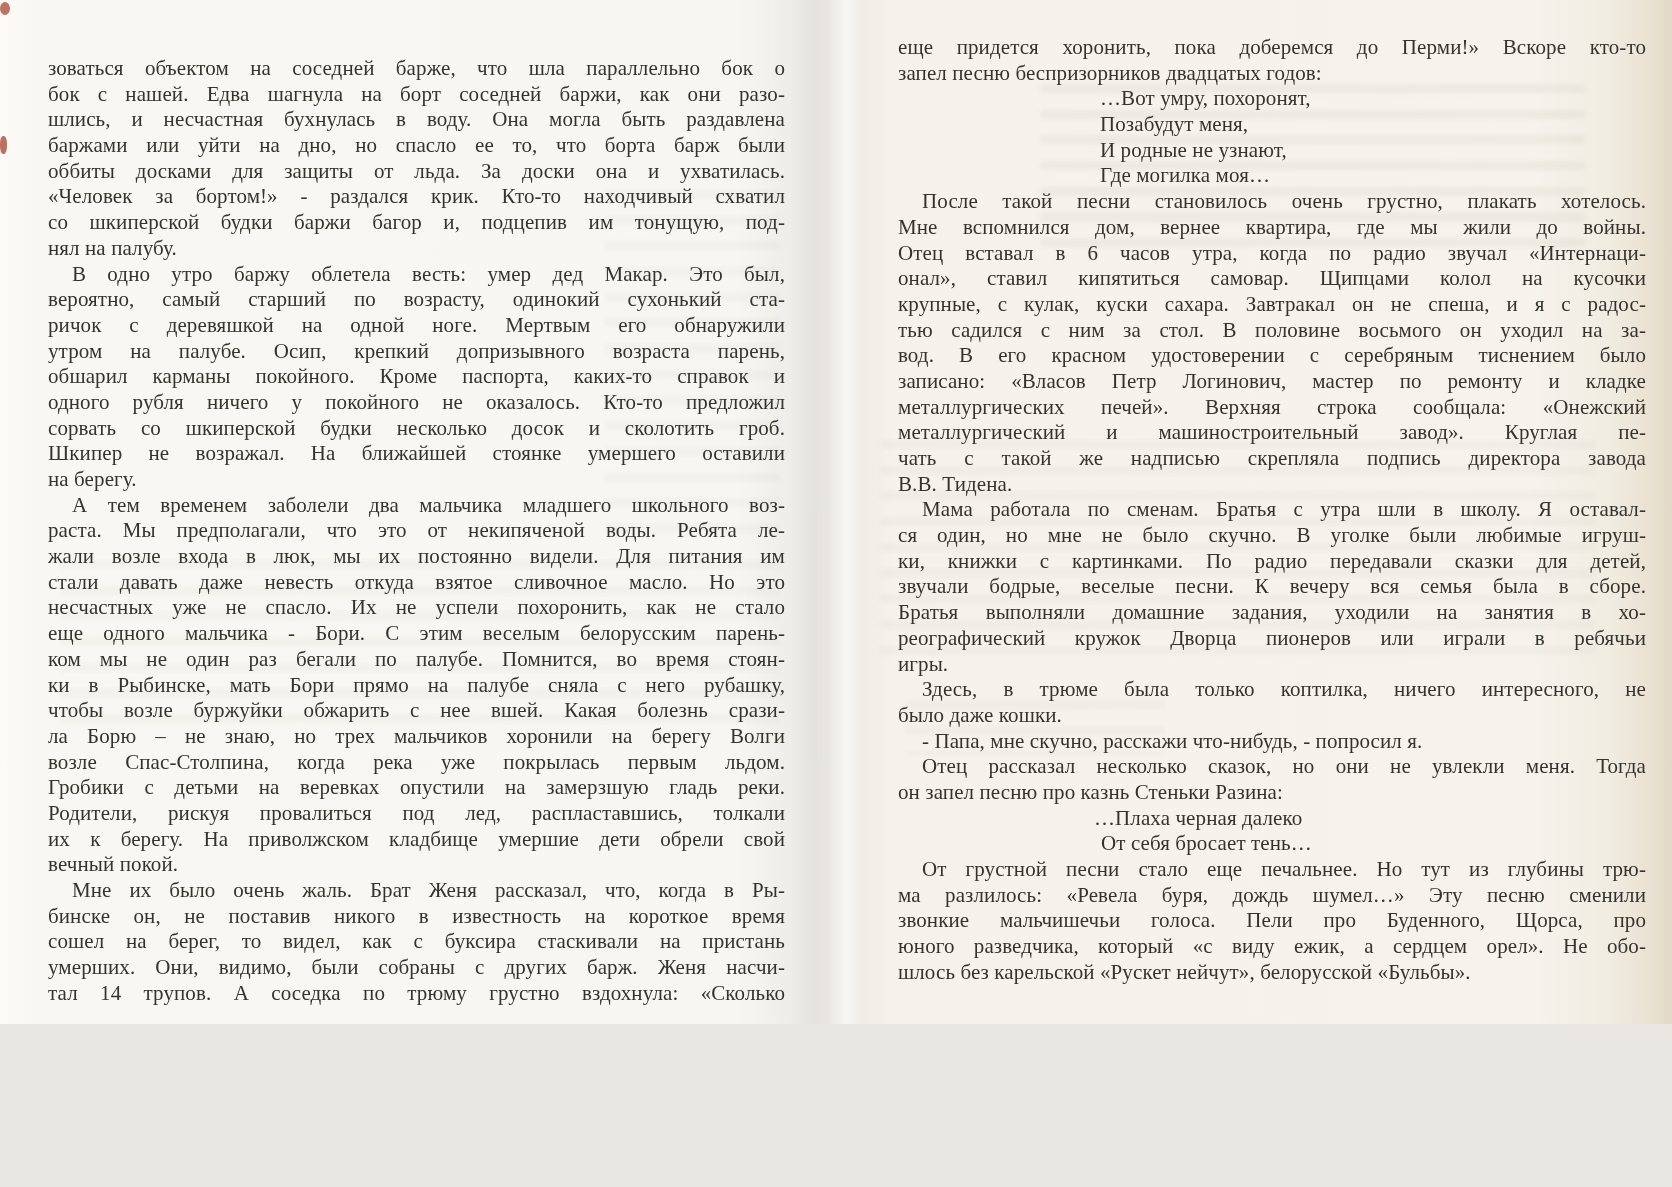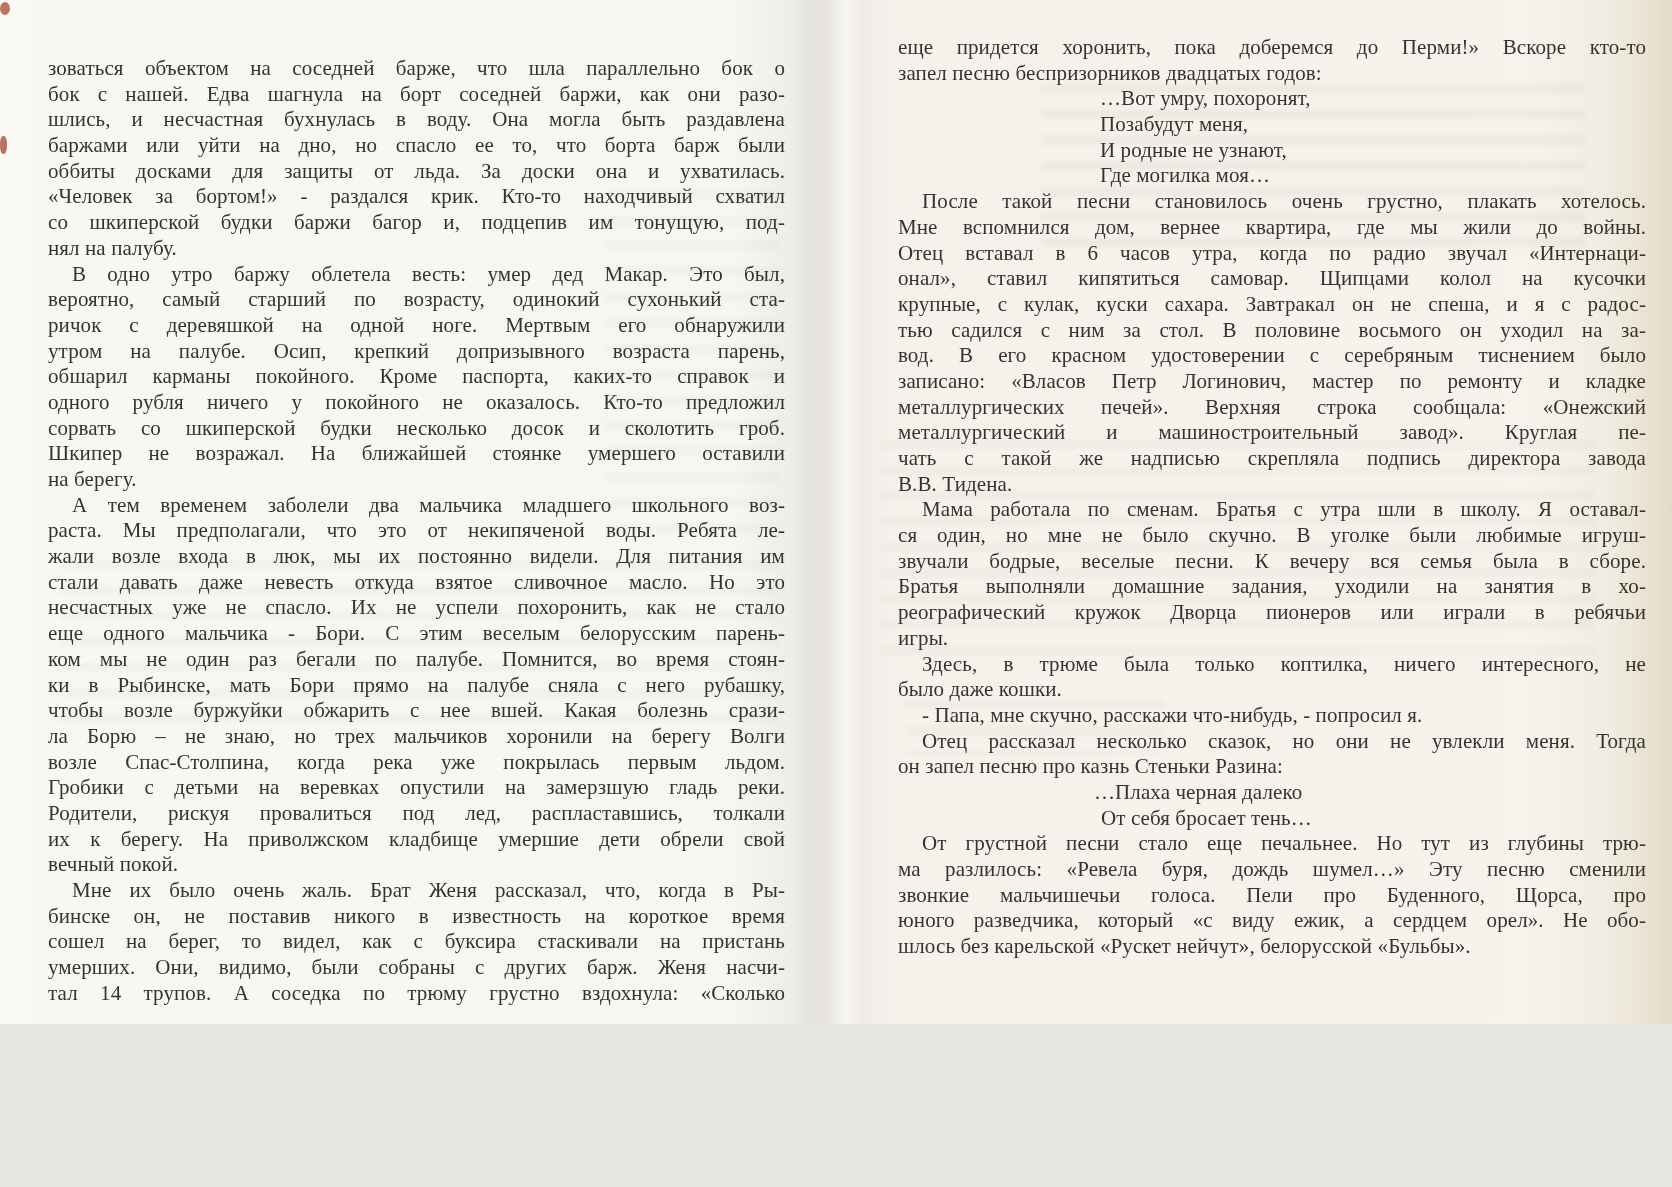--- a/index.html
+++ b/index.html
@@ -127,20 +127,21 @@
         <div class="line just">крупные, с кулак, куски сахара. Завтракал он не спеша, и я с радос-</div>
         <div class="line just">тью садился с ним за стол. В половине восьмого он уходил на за-</div>
         <div class="line just">вод. В его красном удостоверении с серебряным тиснением было</div>
         <div class="line just">записано: «Власов Петр Логинович, мастер по ремонту и кладке</div>
         <div class="line just">металлургических печей». Верхняя строка сообщала: «Онежский</div>
         <div class="line just">металлургический и машиностроительный завод». Круглая пе-</div>
         <div class="line just">чать с такой же надписью скрепляла подпись директора завода</div>
         <div class="line">В.В. Тидена.</div>
         <div class="line just ind">Мама работала по сменам. Братья с утра шли в школу. Я оставал-</div>
         <div class="line just">ся один, но мне не было скучно. В уголке были любимые игруш-</div>
+        <div class="line just">ки, книжки с картинками. По радио передавали сказки для детей,</div>
         <div class="line just">звучали бодрые, веселые песни. К вечеру вся семья была в сборе.</div>
         <div class="line just">Братья выполняли домашние задания, уходили на занятия в хо-</div>
         <div class="line just">реографический кружок Дворца пионеров или играли в ребячьи</div>
         <div class="line">игры.</div>
         <div class="line just ind">Здесь, в трюме была только коптилка, ничего интересного, не</div>
         <div class="line">было даже кошки.</div>
         <div class="line ind">- Папа, мне скучно, расскажи что-нибудь, - попросил я.</div>
         <div class="line just ind">Отец рассказал несколько сказок, но они не увлекли меня. Тогда</div>
         <div class="line">он запел песню про казнь Стеньки Разина:</div>
         <div class="line" style="padding-left: 196px;">…Плаха черная далеко</div>

